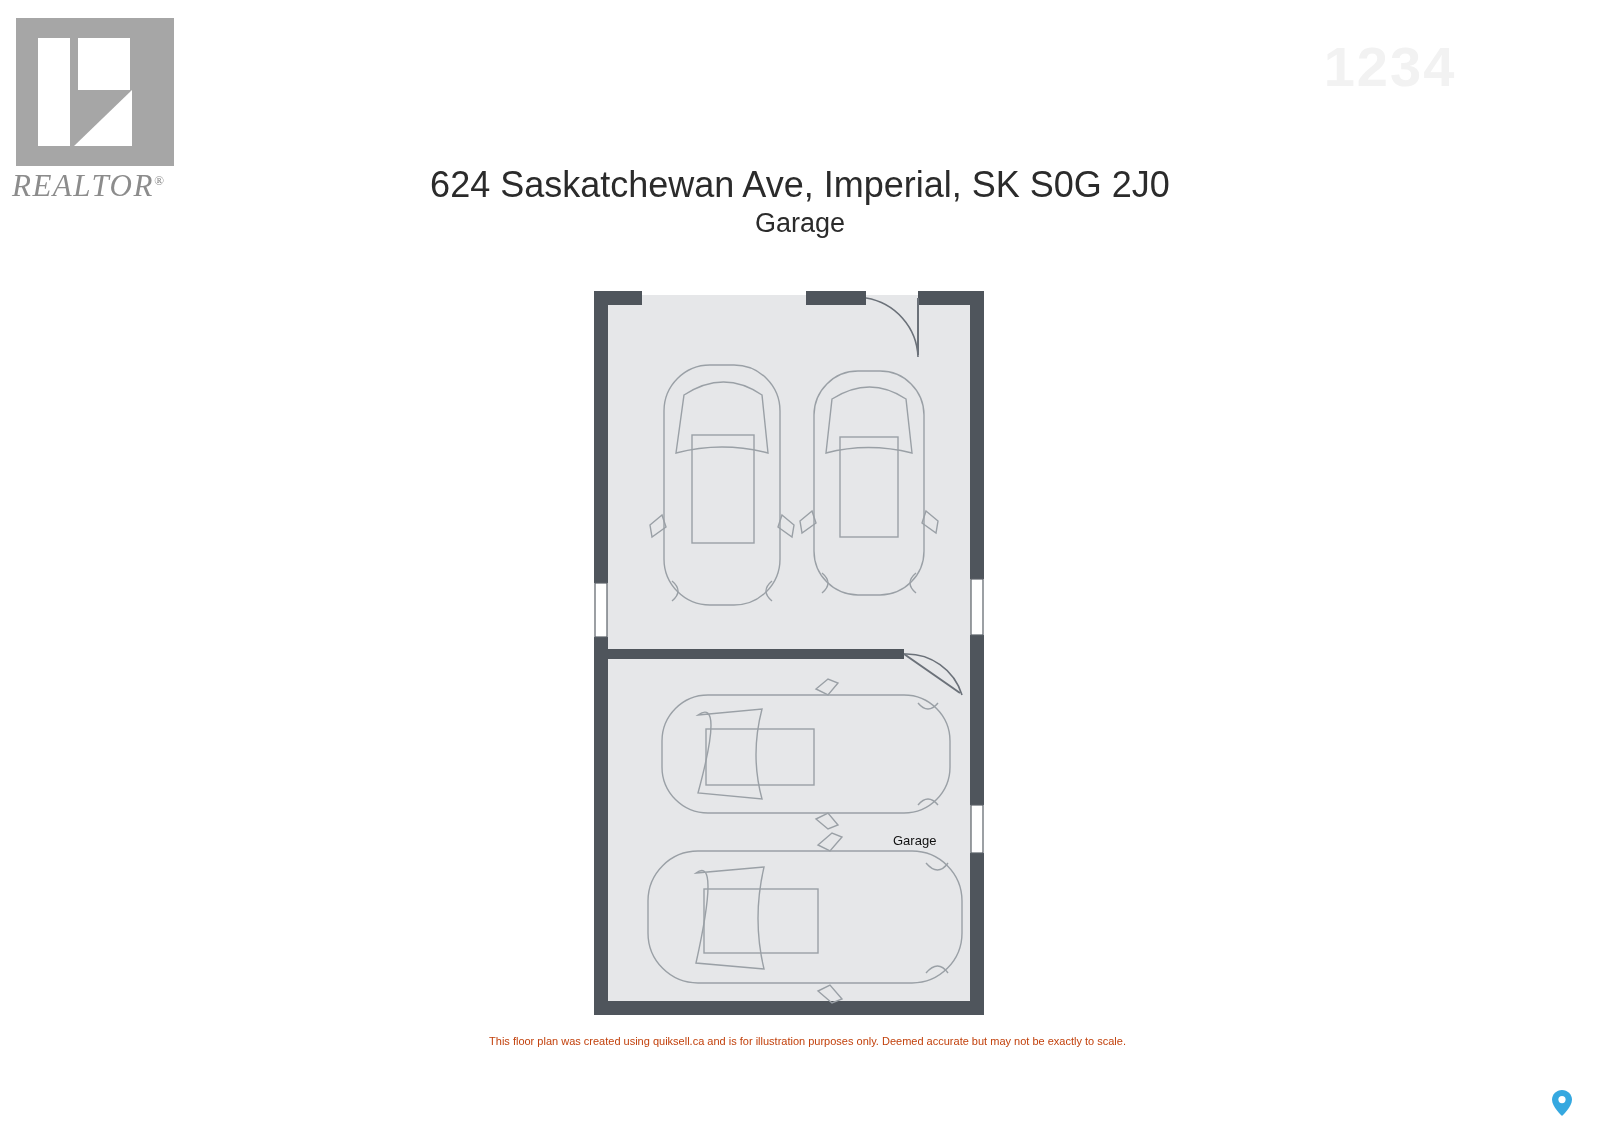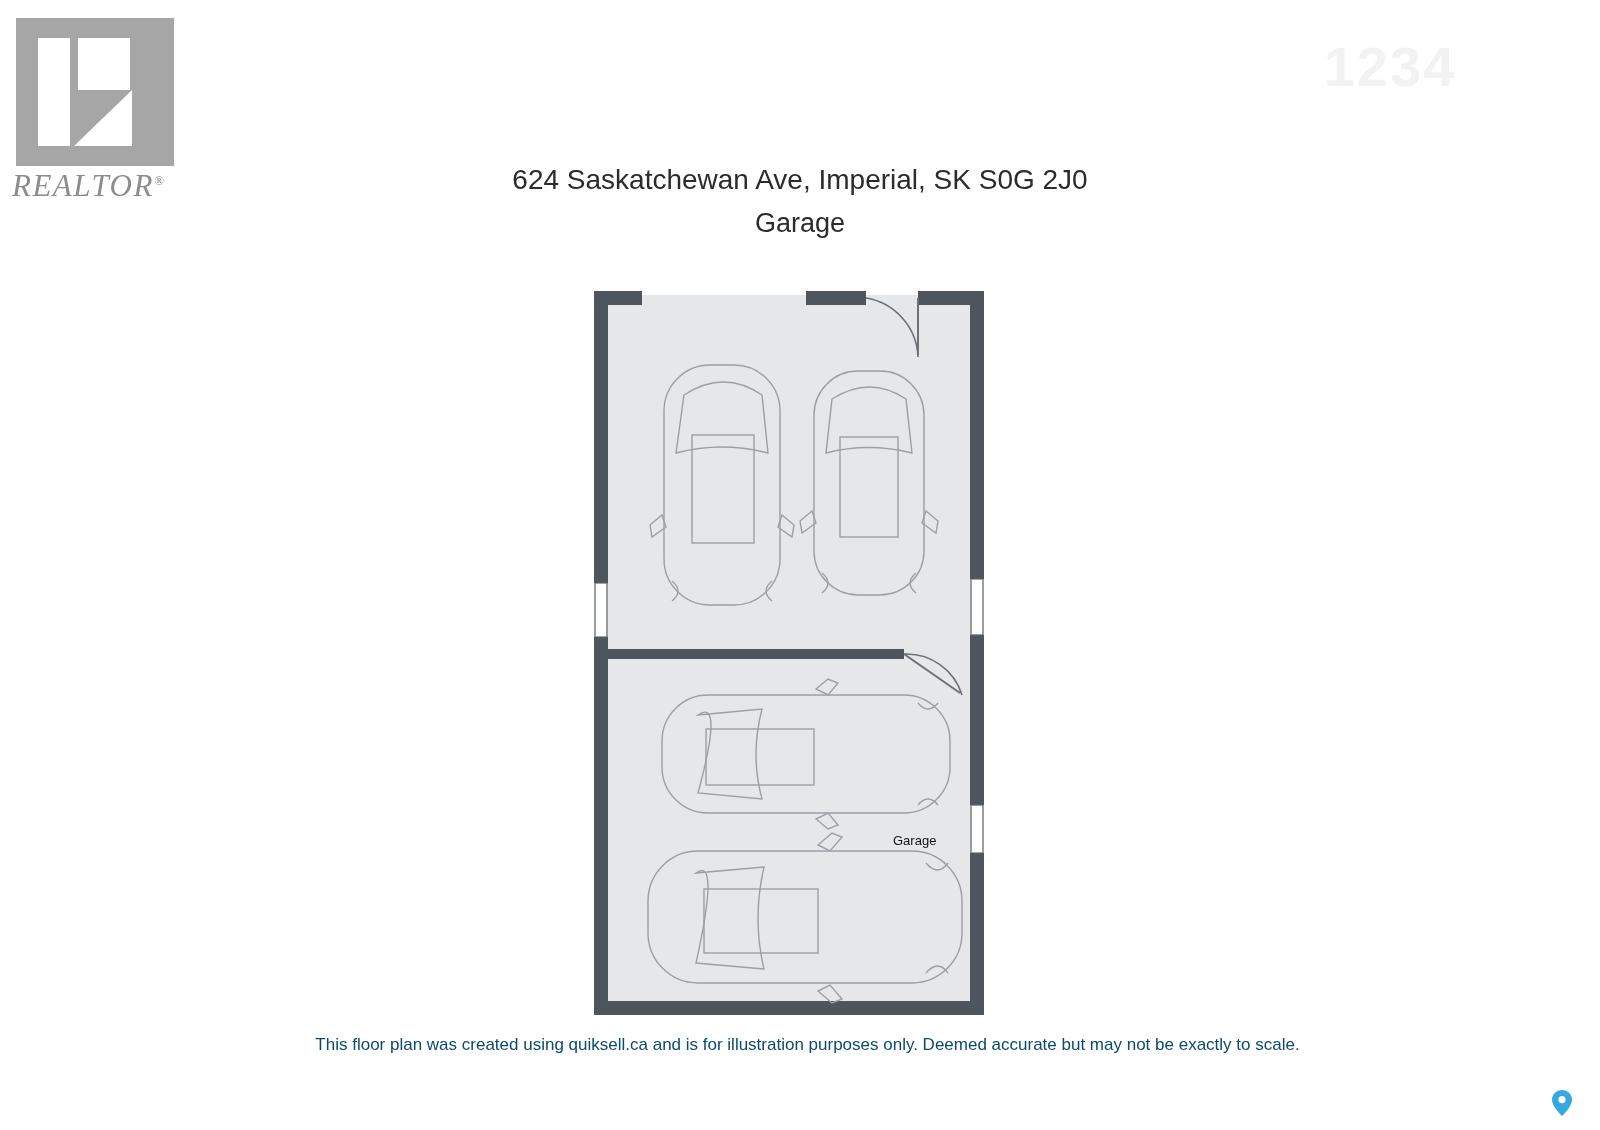--- a/index.html
+++ b/index.html
@@ -40,42 +40,42 @@
   
   #watermark{
     position:absolute;right:120px;top:40px;width:180px;height:110px;
     color:#f2f2f2;font-size:56px;font-weight:bold;letter-spacing:2px;
     line-height:54px;text-align:center;user-select:none;
   }
 
   
   #plan-title{
     position:absolute;left:0;right:0;top:164px;text-align:center;
-    font-size:28px;color:#2b2b2b;white-space:nowrap;
+    font-size:36px;color:#2b2b2b;white-space:nowrap;
   }
   #plan-subtitle{
     position:absolute;left:0;right:0;top:208px;text-align:center;
     font-size:27px;color:#2b2b2b;
   }
 
   
   #floorplan{
     position:absolute;left:588px;top:285px;width:402px;height:740px;
   }
   #floorplan svg{display:block;}
 
   .room-label{
     position:absolute;font-size:13px;color:#111;white-space:nowrap;
   }
   #label-garage{left:305px;top:548px;}
 
   
   #disclaimer{
     position:absolute;left:15px;right:0;top:1035px;text-align:center;
-    font-size:17px;color:#0c4a6e;
+    font-size:11px;color:#c2410c;
   }
   #map-pin{
     position:absolute;right:28px;bottom:14px;width:20px;height:26px;
   }
 </style>
 </head>
 <body>
 
 <div id="realtor-logo">
   <div id="realtor-mark">

